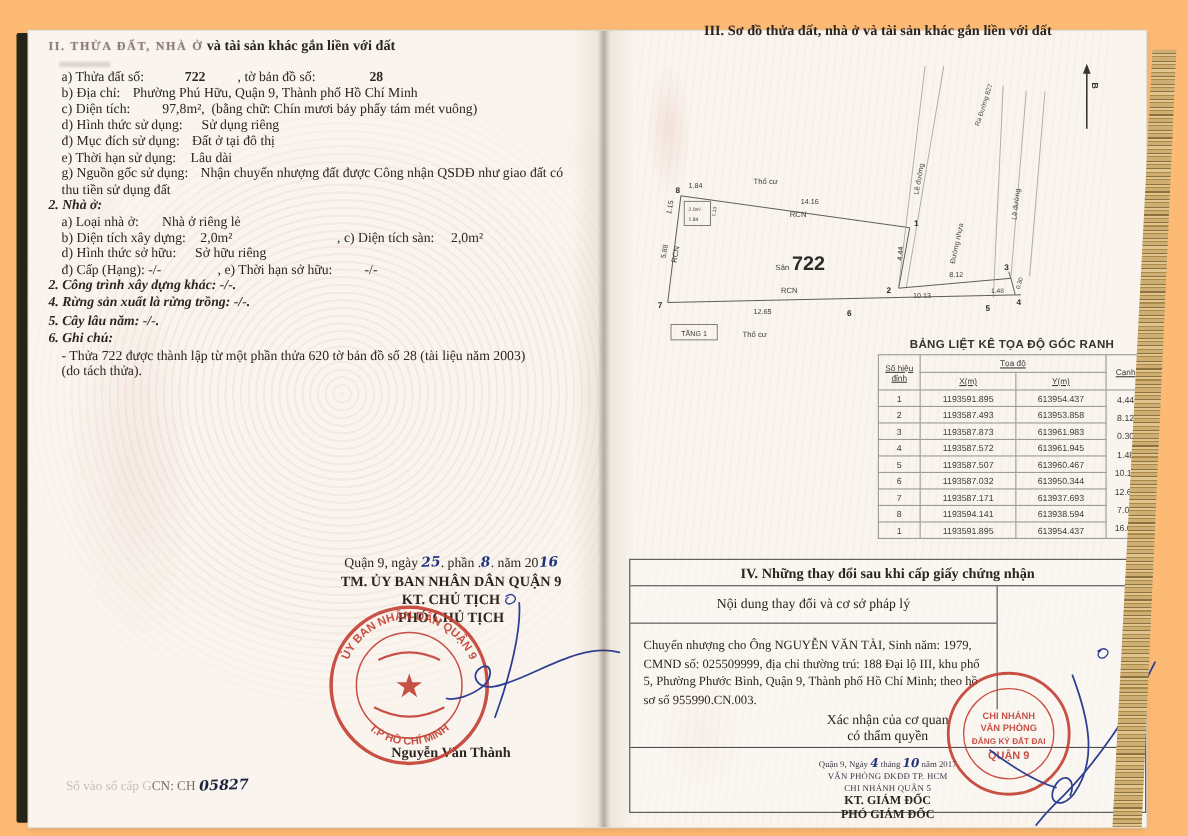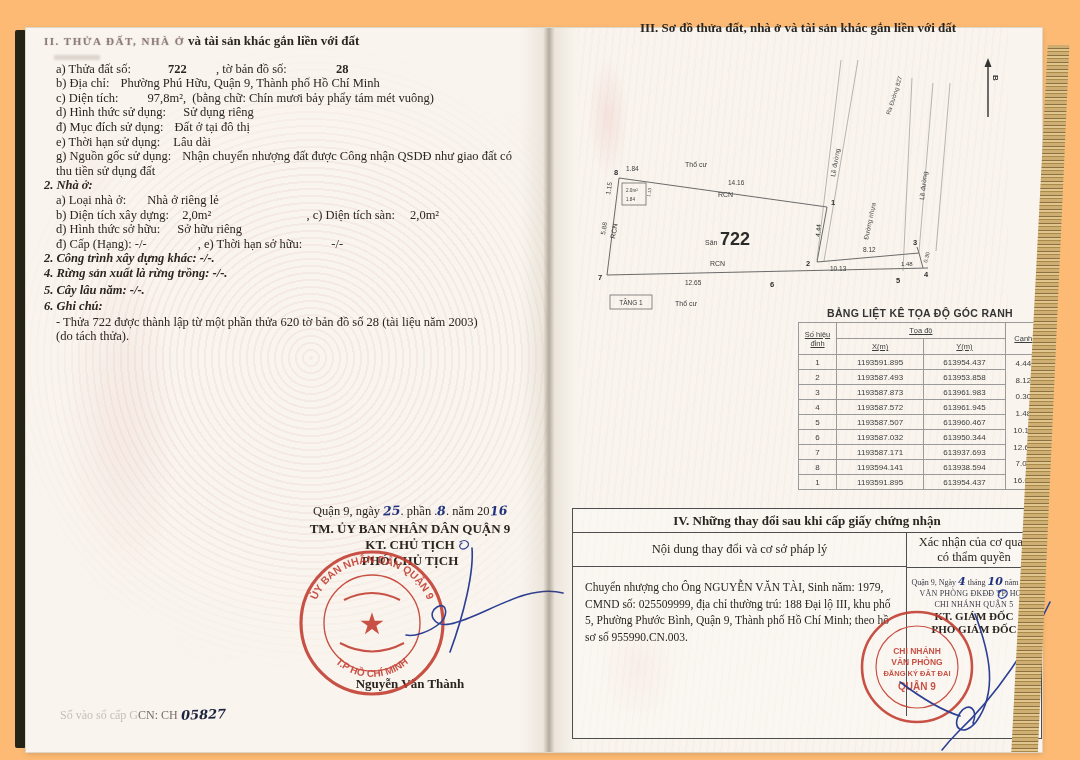--- a/index.html
+++ b/index.html
@@ -331,21 +331,21 @@
             <td>1</td>
             <td>1193591.895</td>
             <td>613954.437</td>
           </tr>
     </tbody>
       </table>
   </div>
 
   <div class="abs box4" style="left:572px;top:508px;width:468px;height:229px;">
     <div class="title">IV. Những thay đổi sau khi cấp giấy chứng nhận</div>
-    <div class="cols" style="height:183px;">
+    <div class="cols" style="height:183px;flex-direction:column;">
       <div class="c1">
         <div class="hrow">Nội dung thay đổi và cơ sở pháp lý</div>
         <div class="body1">Chuyển nhượng cho Ông NGUYỄN VĂN TÀI, Sinh năm: 1979, CMND số: 025509999, địa chỉ thường trú: 188 Đại lộ III, khu phố 5, Phường Phước Bình, Quận 9, Thành phố Hồ Chí Minh; theo hồ sơ số 955990.CN.003.</div>
       </div>
       <div class="c2">
         <div class="hrow">
           <div>Xác nhận của cơ quan</div>
           <div>có thẩm quyền</div>
         </div>
         <div class="c2-inner">

